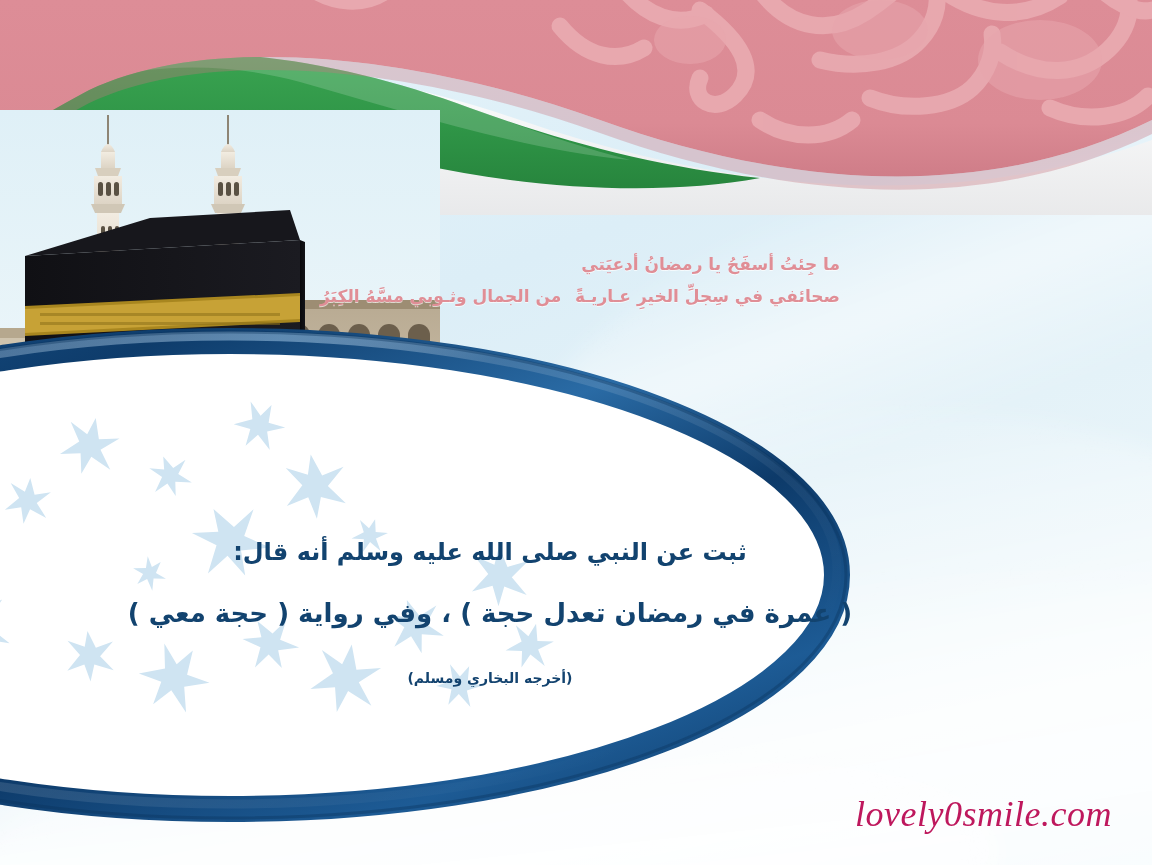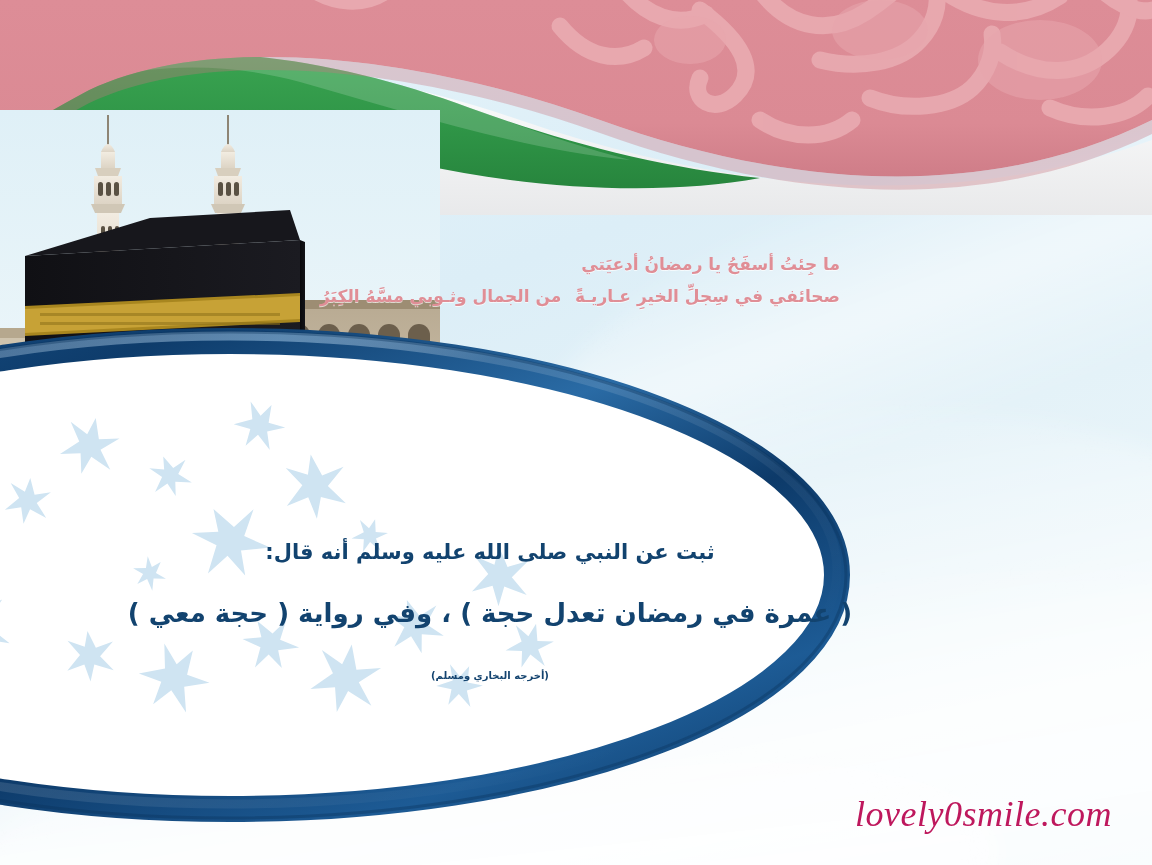--- a/index.html
+++ b/index.html
@@ -65,23 +65,23 @@
   .oval svg{display:block;overflow:visible;}
 
   
   .hadith{
     position:absolute;left:90px;top:530px;width:800px;
     direction:rtl;text-align:center;
     color:#12436f;
     font-family:"DejaVu Sans","Liberation Sans",sans-serif;
     font-weight:700;
   }
-  .hadith .line1{font-size:21px;line-height:44px;letter-spacing:0px;text-align:center;}
+  .hadith .line1{font-size:24px;line-height:44px;letter-spacing:0px;text-align:center;}
   .hadith .line2{font-size:26px;line-height:46px;margin-top:16px;}
-  .hadith .source{font-size:10px;margin-top:34px;color:#13436f;font-weight:700;}
+  .hadith .source{font-size:14px;margin-top:34px;color:#13436f;font-weight:700;}
 
   
   .watermark{
     position:absolute;right:40px;bottom:30px;
     font-family:"Liberation Serif","DejaVu Serif",serif;
     font-style:italic;
     font-size:36px;
     color:#be185d;
     letter-spacing:.5px;
     text-shadow:0 1px 1px rgba(255,255,255,.8);

